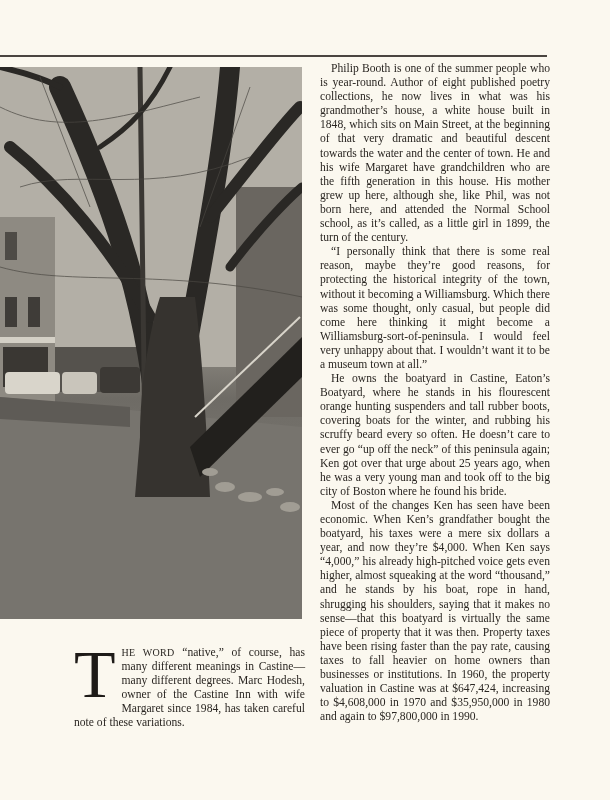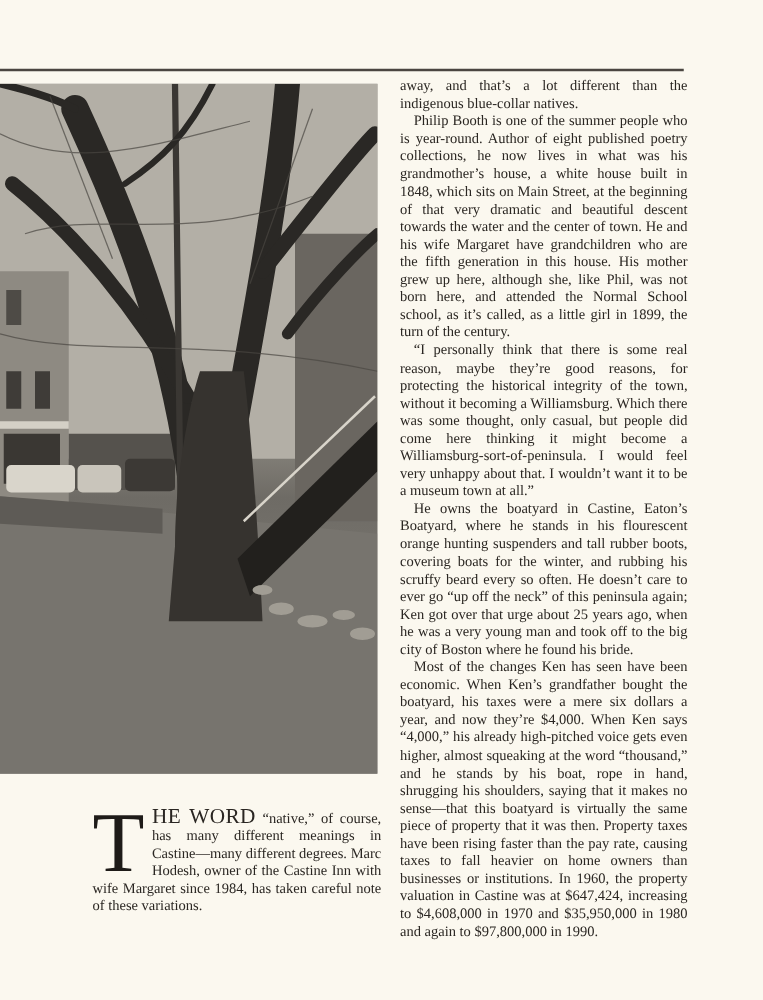--- a/index.html
+++ b/index.html
@@ -7,21 +7,21 @@
        font-family:"Liberation Serif","DejaVu Serif",serif;color:#2a2622;}
   .top-rule{position:absolute;left:0;top:55px;width:547px;height:2px;background:#4a4540;}
   .photo{position:absolute;left:0;top:67px;width:302px;height:552px;overflow:hidden;
          background:linear-gradient(180deg,#8d8a82 0%,#a9a59c 30%,#9c988f 45%,#6e6b65 60%,#7a7771 75%,#706d68 100%);}
   .photo svg{position:absolute;left:0;top:0;}
   .col-right{position:absolute;left:320px;top:62px;width:230px;}
   .col-left{position:absolute;left:74px;top:646px;width:231px;}
   p{margin:0;font-size:11.6px;line-height:14.1px;text-align:justify;hyphens:manual;}
   p.ind{text-indent:11px;}
   .dropcap{float:left;font-size:68px;line-height:52px;margin:2px 6px 0 0;height:56px;color:#1e1b18;font-weight:normal;}
-  .smallcaps{font-size:17px;letter-spacing:.3px;}
+  .smallcaps{font-size:10px;letter-spacing:.3px;}
   .folio{position:absolute;left:432px;top:764px;font-size:9.6px;letter-spacing:1px;color:#3a3632;margin-top:46px;}
   .folio b{font-weight:bold;letter-spacing:0;}
 </style>
 </head>
 <body>
 
 <div class="top-rule"></div>
 
 <div class="photo">
   <svg width="302" height="552" viewBox="0 0 302 552">
@@ -79,21 +79,20 @@
   </svg>
 </div>
 
 <div class="col-left">
   <p>
     <span class="dropcap">T</span><span class="smallcaps">HE WORD</span><span> “native,” of course, has many different meanings in Castine—many different degrees. Marc Hodesh, owner of the Castine Inn with wife Margaret since 1984, has taken careful note of these variations.</span>
   </p>
 </div>
 
 <div class="col-right">
-  <p>away, and that’s a lot different than the indigenous blue-collar natives.</p>
   <p class="ind">Philip Booth is one of the summer people who is year-round. Author of eight published poetry collections, he now lives in what was his grandmother’s house, a white house built in 1848, which sits on Main Street, at the beginning of that very dramatic and beautiful descent towards the water and the center of town. He and his wife Margaret have grandchildren who are the fifth generation in this house. His mother grew up here, although she, like Phil, was not born here, and attended the Normal School school, as it’s called, as a little girl in 1899, the turn of the century.</p>
   <p class="ind">“I personally think that there is some real reason, maybe they’re good reasons, for protecting the historical integrity of the town, without it becoming a Williamsburg. Which there was some thought, only casual, but people did come here thinking it might become a Williamsburg-sort-of-peninsula. I would feel very unhappy about that. I wouldn’t want it to be a museum town at all.”</p>
   <p class="ind">He owns the boatyard in Castine, Eaton’s Boatyard, where he stands in his flourescent orange hunting suspenders and tall rubber boots, covering boats for the winter, and rubbing his scruffy beard every so often. He doesn’t care to ever go “up off the neck” of this peninsula again; Ken got over that urge about 25 years ago, when he was a very young man and took off to the big city of Boston where he found his bride.</p>
   <p class="ind">Most of the changes Ken has seen have been economic. When Ken’s grandfather bought the boatyard, his taxes were a mere six dollars a year, and now they’re $4,000. When Ken says “4,000,” his already high-pitched voice gets even higher, almost squeaking at the word “thousand,” and he stands by his boat, rope in hand, shrugging his shoulders, saying that it makes no sense—that this boatyard is virtually the same piece of property that it was then. Property taxes have been rising faster than the pay rate, causing taxes to fall heavier on home owners than businesses or institutions. In 1960, the property valuation in Castine was at $647,424, increasing to $4,608,000 in 1970 and $35,950,000 in 1980 and again to $97,800,000 in 1990.</p>
 
 </div>
 
 <div class="folio">
   <span>NUMBER FORTY-TWO</span>
   <span>•</span>

